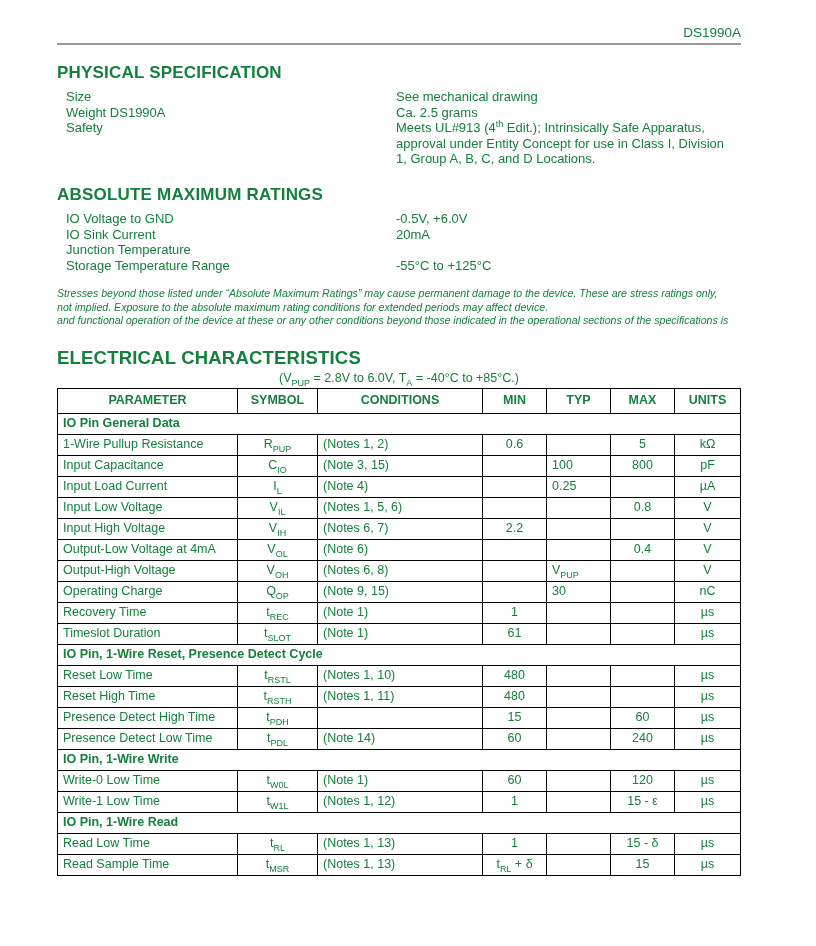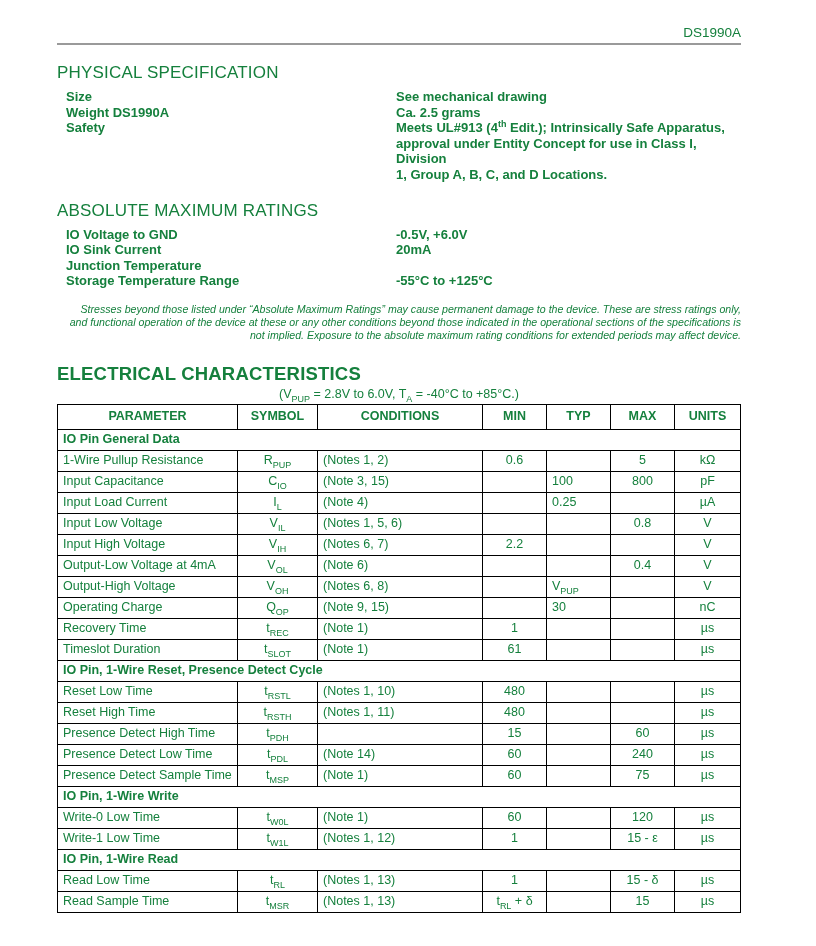--- a/index.html
+++ b/index.html
@@ -3,28 +3,28 @@
 <meta charset="utf-8">
 <style>
   html,body{margin:0;padding:0;background:#fff;}
   .page{
     width:816px;height:946px;background:#ffffff;color:#15803d;
     font-family:"Liberation Sans",sans-serif;overflow:hidden;position:relative;
   }
   .content{padding:0 75px 0 57px;}
   .doc-ref{font-size:13.5px;line-height:14px;text-align:right;padding-top:26px;}
   .top-rule{border:none;border-top:2px solid #9a9a9a;margin:3px 0 0 0;}
-  h2.sec-title{font-size:17px;font-weight:normal;margin:18px 0 6px 0;letter-spacing:.2px;}
+  h2.sec-title{font-size:17px;font-weight:bold;margin:18px 0 6px 0;letter-spacing:.2px;}
   h2.elec-title{font-size:18.5px;font-weight:bold;margin:20px 0 2px 0;letter-spacing:.2px;}
   .kv-list{font-size:13px;line-height:15.6px;}
-  .kv-row{display:flex;font-weight:bold;}
+  .kv-row{display:flex;}
   .kv-label{width:330px;flex:none;padding-left:9px;}
   .kv-value{flex:1;}
   .stress-note{font-style:italic;font-size:10.6px;line-height:13.2px;margin-top:14px;}
-  .stress-note div{white-space:nowrap;text-align:right;}
+  .stress-note div{white-space:nowrap;}
   .cond-line{text-align:center;font-size:12.5px;margin:0 0 3px 0;}
   table.spec{border-collapse:collapse;width:683px;font-size:12.5px;table-layout:fixed;}
   table.spec th,table.spec td{
     border:1px solid #000;padding:1px 5px;height:18px;line-height:15px;
     overflow:hidden;
   }
   table.spec th{text-align:center;font-weight:bold;height:20px;padding:2px 2px;}
   td.col-param{text-align:left;}
   td.col-sym{text-align:center;}
   td.col-cond{text-align:left;}
@@ -94,22 +94,22 @@
           </div>
           <div class="kv-row">
             <div class="kv-label">Storage Temperature Range</div>
             <div class="kv-value">
               <div>-55°C to +125°C</div>
             </div>
           </div>
         </div>
       <div class="stress-note">
           <div>Stresses beyond those listed under “Absolute Maximum Ratings” may cause permanent damage to the device. These are stress ratings only,</div>
+          <div>not implied. Exposure to the absolute maximum rating conditions for extended periods may affect device.</div>
           <div>and functional operation of the device at these or any other conditions beyond those indicated in the operational sections of the specifications is</div>
-          <div>not implied. Exposure to the absolute maximum rating conditions for extended periods may affect device.</div>
         </div>
     </section>
 
     <section>
       <h2 class="elec-title">ELECTRICAL CHARACTERISTICS</h2>
       <div class="cond-line">(V<sub>PUP</sub> = 2.8V to 6.0V, T<sub>A</sub> = -40°C to +85°C.)</div>
 
       <table class="spec">
         <colgroup>
           <col style="width:180px">
@@ -257,29 +257,20 @@
             </tr>
             <tr>
               <td class="col-param">Presence Detect Low Time</td>
               <td class="col-sym">t<sub>PDL</sub></td>
               <td class="col-cond">(Note 14)</td>
               <td class="col-min">60</td>
               <td class="col-typ"></td>
               <td class="col-max">240</td>
               <td class="col-units">µs</td>
             </tr>
-            <tr>
-              <td class="col-param">Presence Detect Sample Time</td>
-              <td class="col-sym">t<sub>MSP</sub></td>
-              <td class="col-cond">(Note 1)</td>
-              <td class="col-min">60</td>
-              <td class="col-typ"></td>
-              <td class="col-max">75</td>
-              <td class="col-units">µs</td>
-            </tr>
             <tr class="section-row">
               <td colspan="7">IO Pin, 1-Wire Write</td>
             </tr>
             <tr>
               <td class="col-param">Write-0 Low Time</td>
               <td class="col-sym">t<sub>W0L</sub></td>
               <td class="col-cond">(Note 1)</td>
               <td class="col-min">60</td>
               <td class="col-typ"></td>
               <td class="col-max">120</td>

